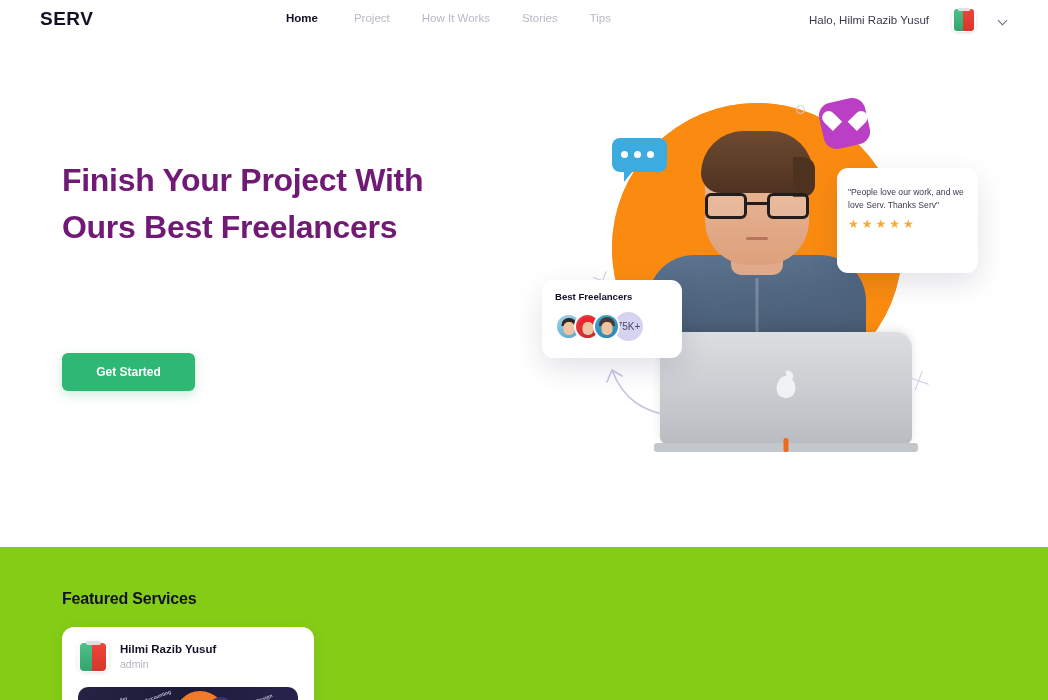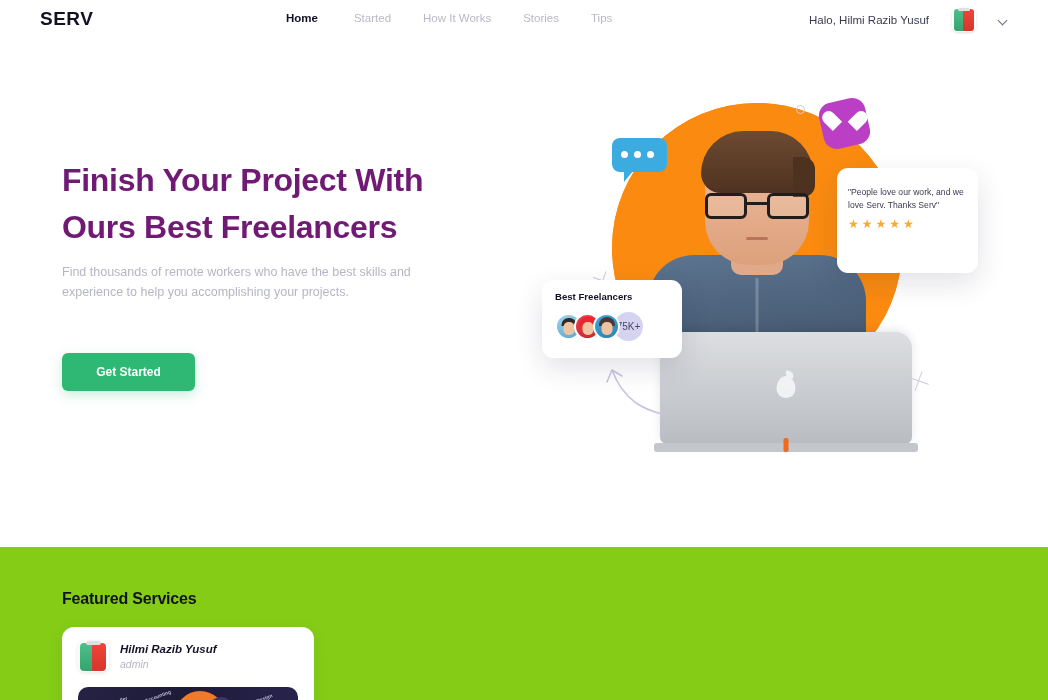--- a/index.html
+++ b/index.html
@@ -245,21 +245,21 @@
   }
   .featured-title {
     position:absolute; left:62px; top:43px;
     font-size:16px; font-weight:bold; color:#121127; letter-spacing:-0.2px;
   }
   .svc-card {
     position:absolute; left:62px; top:80px; width:252px; height:120px;
     background:#fff; border-radius:12px; box-shadow:0 4px 18px rgba(30,30,70,0.05);
     padding:14px 16px; overflow:hidden;
   }
-  .svc-head { display:flex; align-items:center; gap:11px;font-style:italic; }
+  .svc-head { display:flex; align-items:center; gap:11px; }
   .svc-avatar {
     width:31px; height:31px; border-radius:7px; position:relative; flex:none;
     background:#fff; box-shadow:0 1px 4px rgba(0,0,0,0.10); overflow:hidden;
   }
   .svc-avatar .half-g{ position:absolute; left:2px; top:2px; width:13px; height:28px;
     background:linear-gradient(180deg,#4ec08a,#35a46f); border-radius:4px 1px 1px 4px;}
   .svc-avatar .half-r{ position:absolute; left:14px; top:2px; width:14px; height:28px;
     background:linear-gradient(180deg,#f0453a,#d8352b); border-radius:1px 4px 4px 1px;}
   .svc-avatar .cap{ position:absolute; left:8px; top:0; width:15px; height:4px;
     background:#dfe0e4; border-radius:2px;}
@@ -290,42 +290,41 @@
 </head>
 <body>
 
 <div class="page">
 
   <div class="navbar">
     <div class="logo">SERV</div>
 
     <div class="nav-links">
       <a class="nav-link active nl0">Home</a>
-      <a class="nav-link nl1">Started</a>
+      <a class="nav-link nl1">Project</a>
       <a class="nav-link nl2">How It Works</a>
       <a class="nav-link nl3">Stories</a>
       <a class="nav-link">Tips</a>
     </div>
 
     <div class="nav-user">
       <span class="nav-user-label">Halo, Hilmi Razib Yusuf</span>
       <span class="nav-avatar">
         <span class="half-g"></span>
           <span class="half-r"></span>
           <span class="cap"></span>
       </span>
       <span class="chev"></span>
     </div>
   </div>
 
   <div class="hero-title">
     <span>Finish Your Project With</span><br>
     <span>Ours Best Freelancers</span>
   </div>
-  <div class="hero-sub">Find thousands of remote workers who have the best skills and experience to help you accomplishing your projects.</div>
   <button class="btn-get">Get Started</button>
 
   <div class="hero-art">
 
     <div class="orange-circle"></div>
 
     <div class="photo-wrap">
       <div class="ph-bg"></div>
       <div class="ph-torso"></div>
       <div class="ph-neck"></div>

